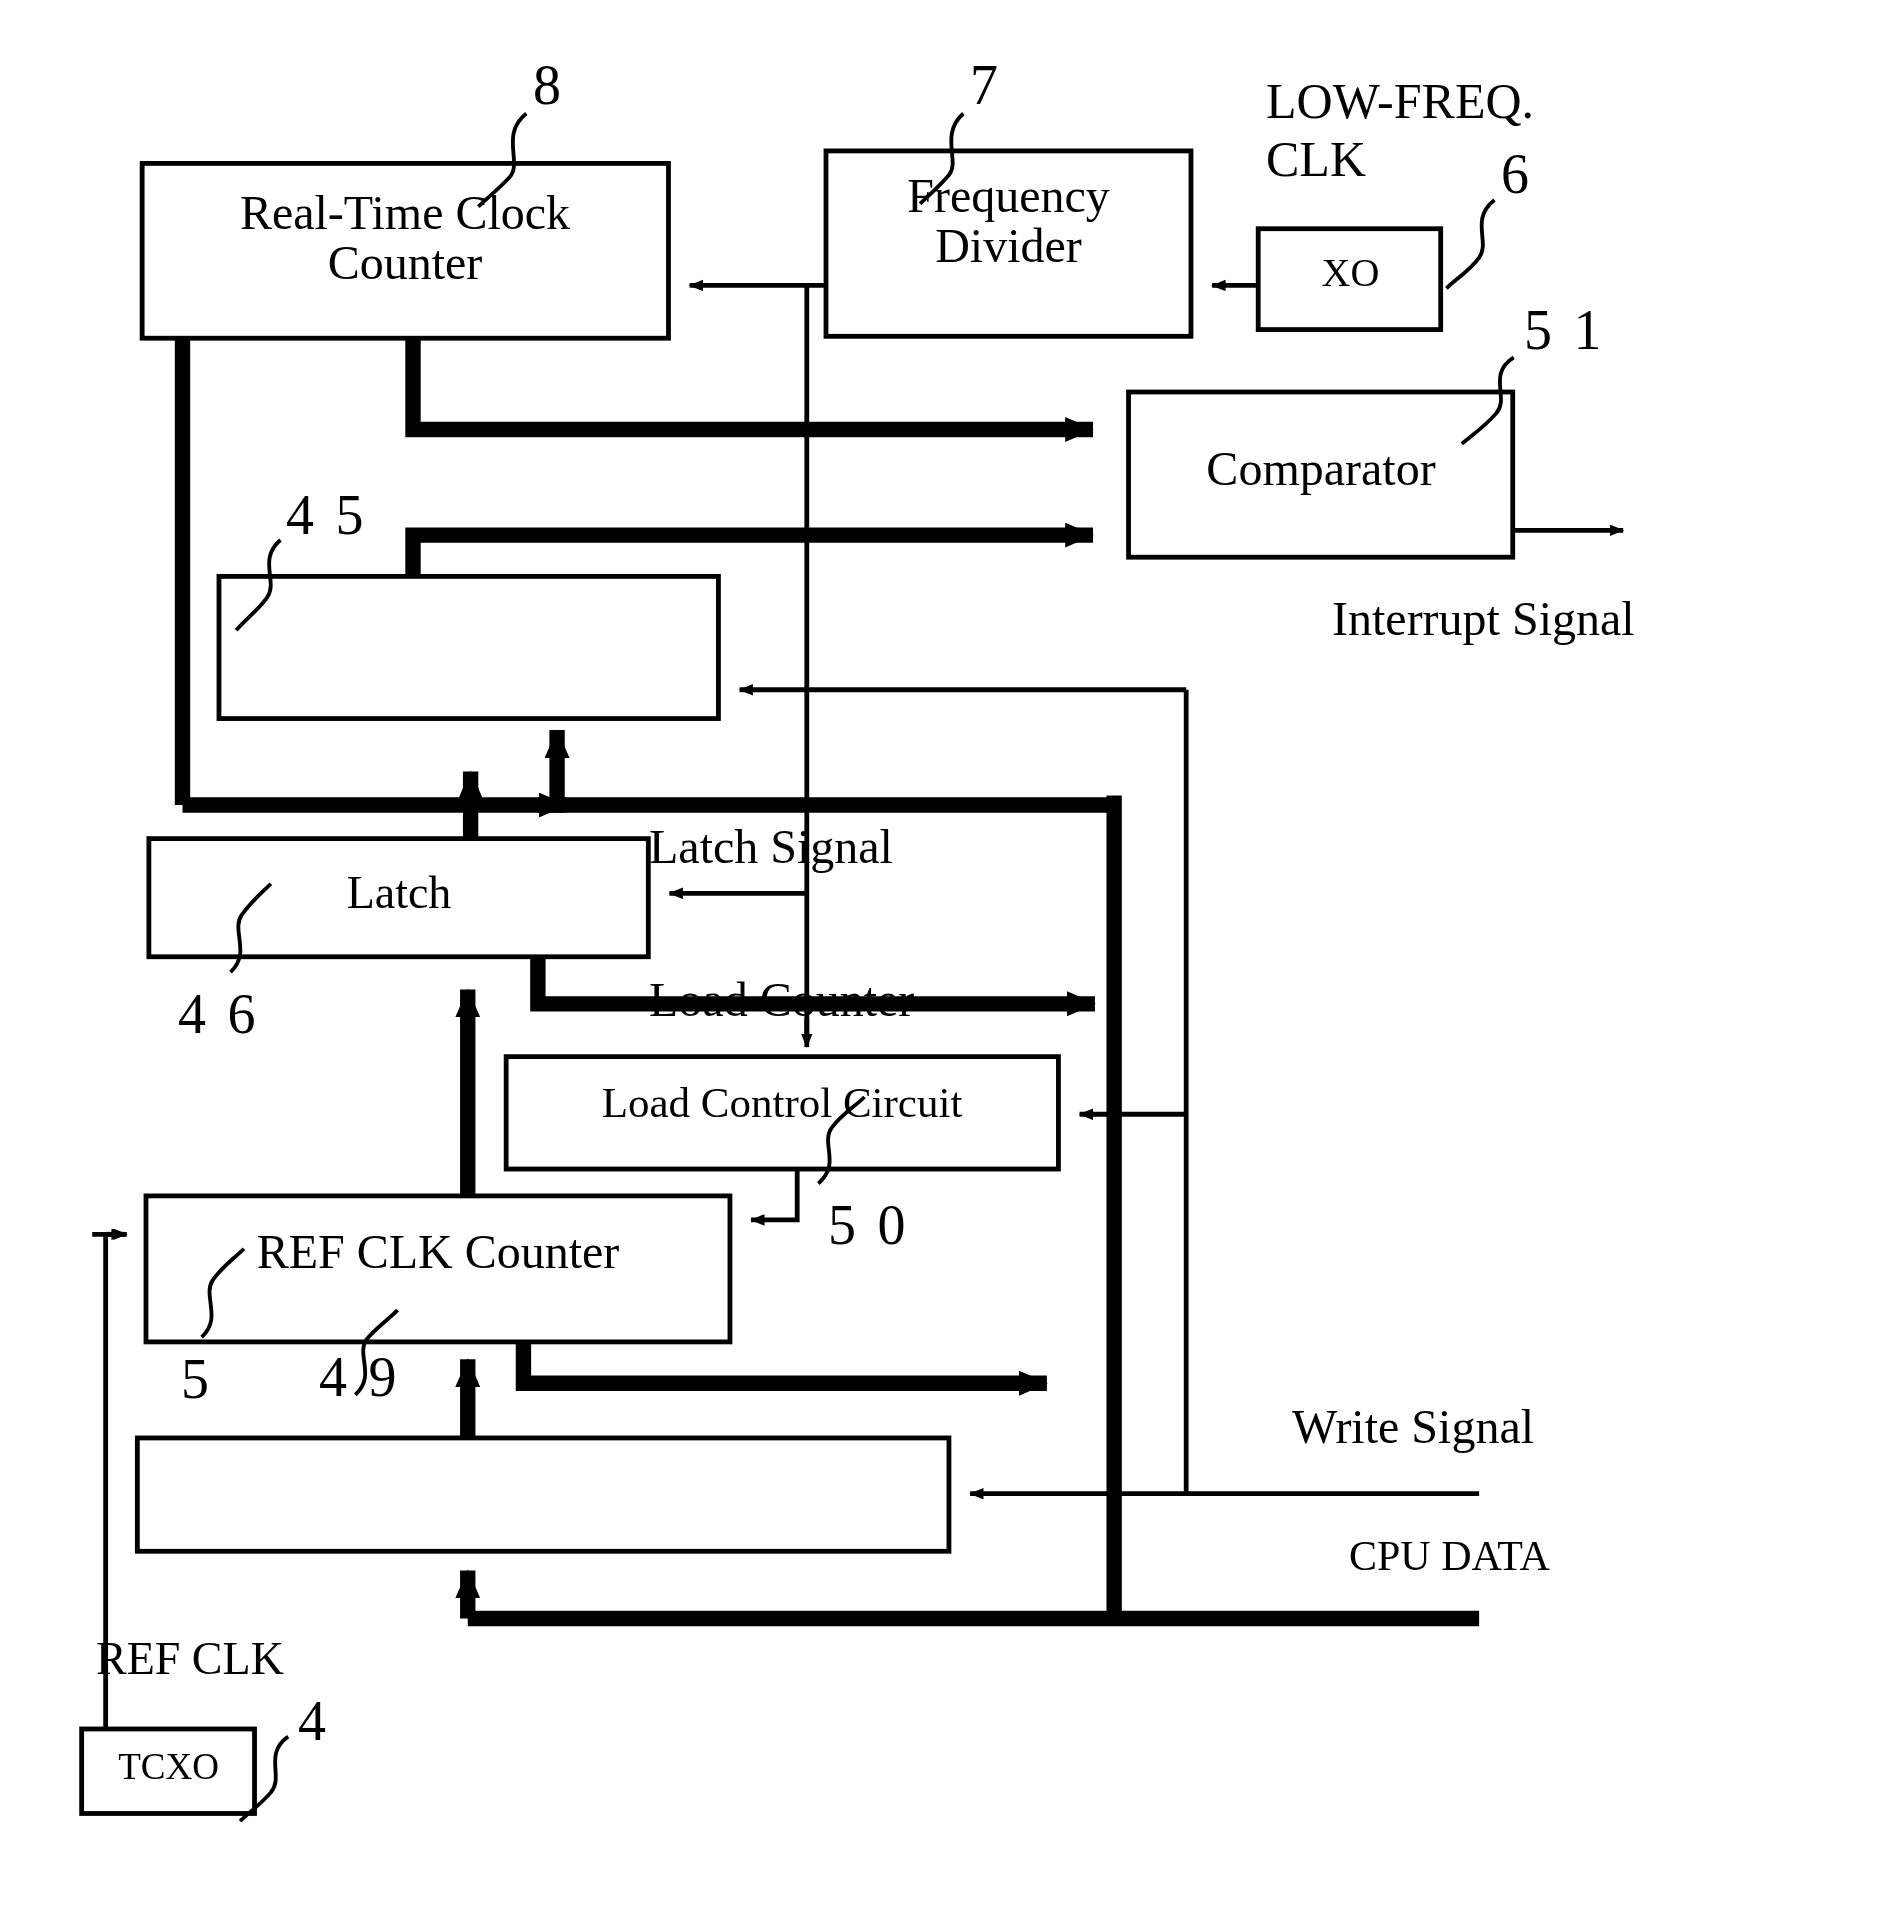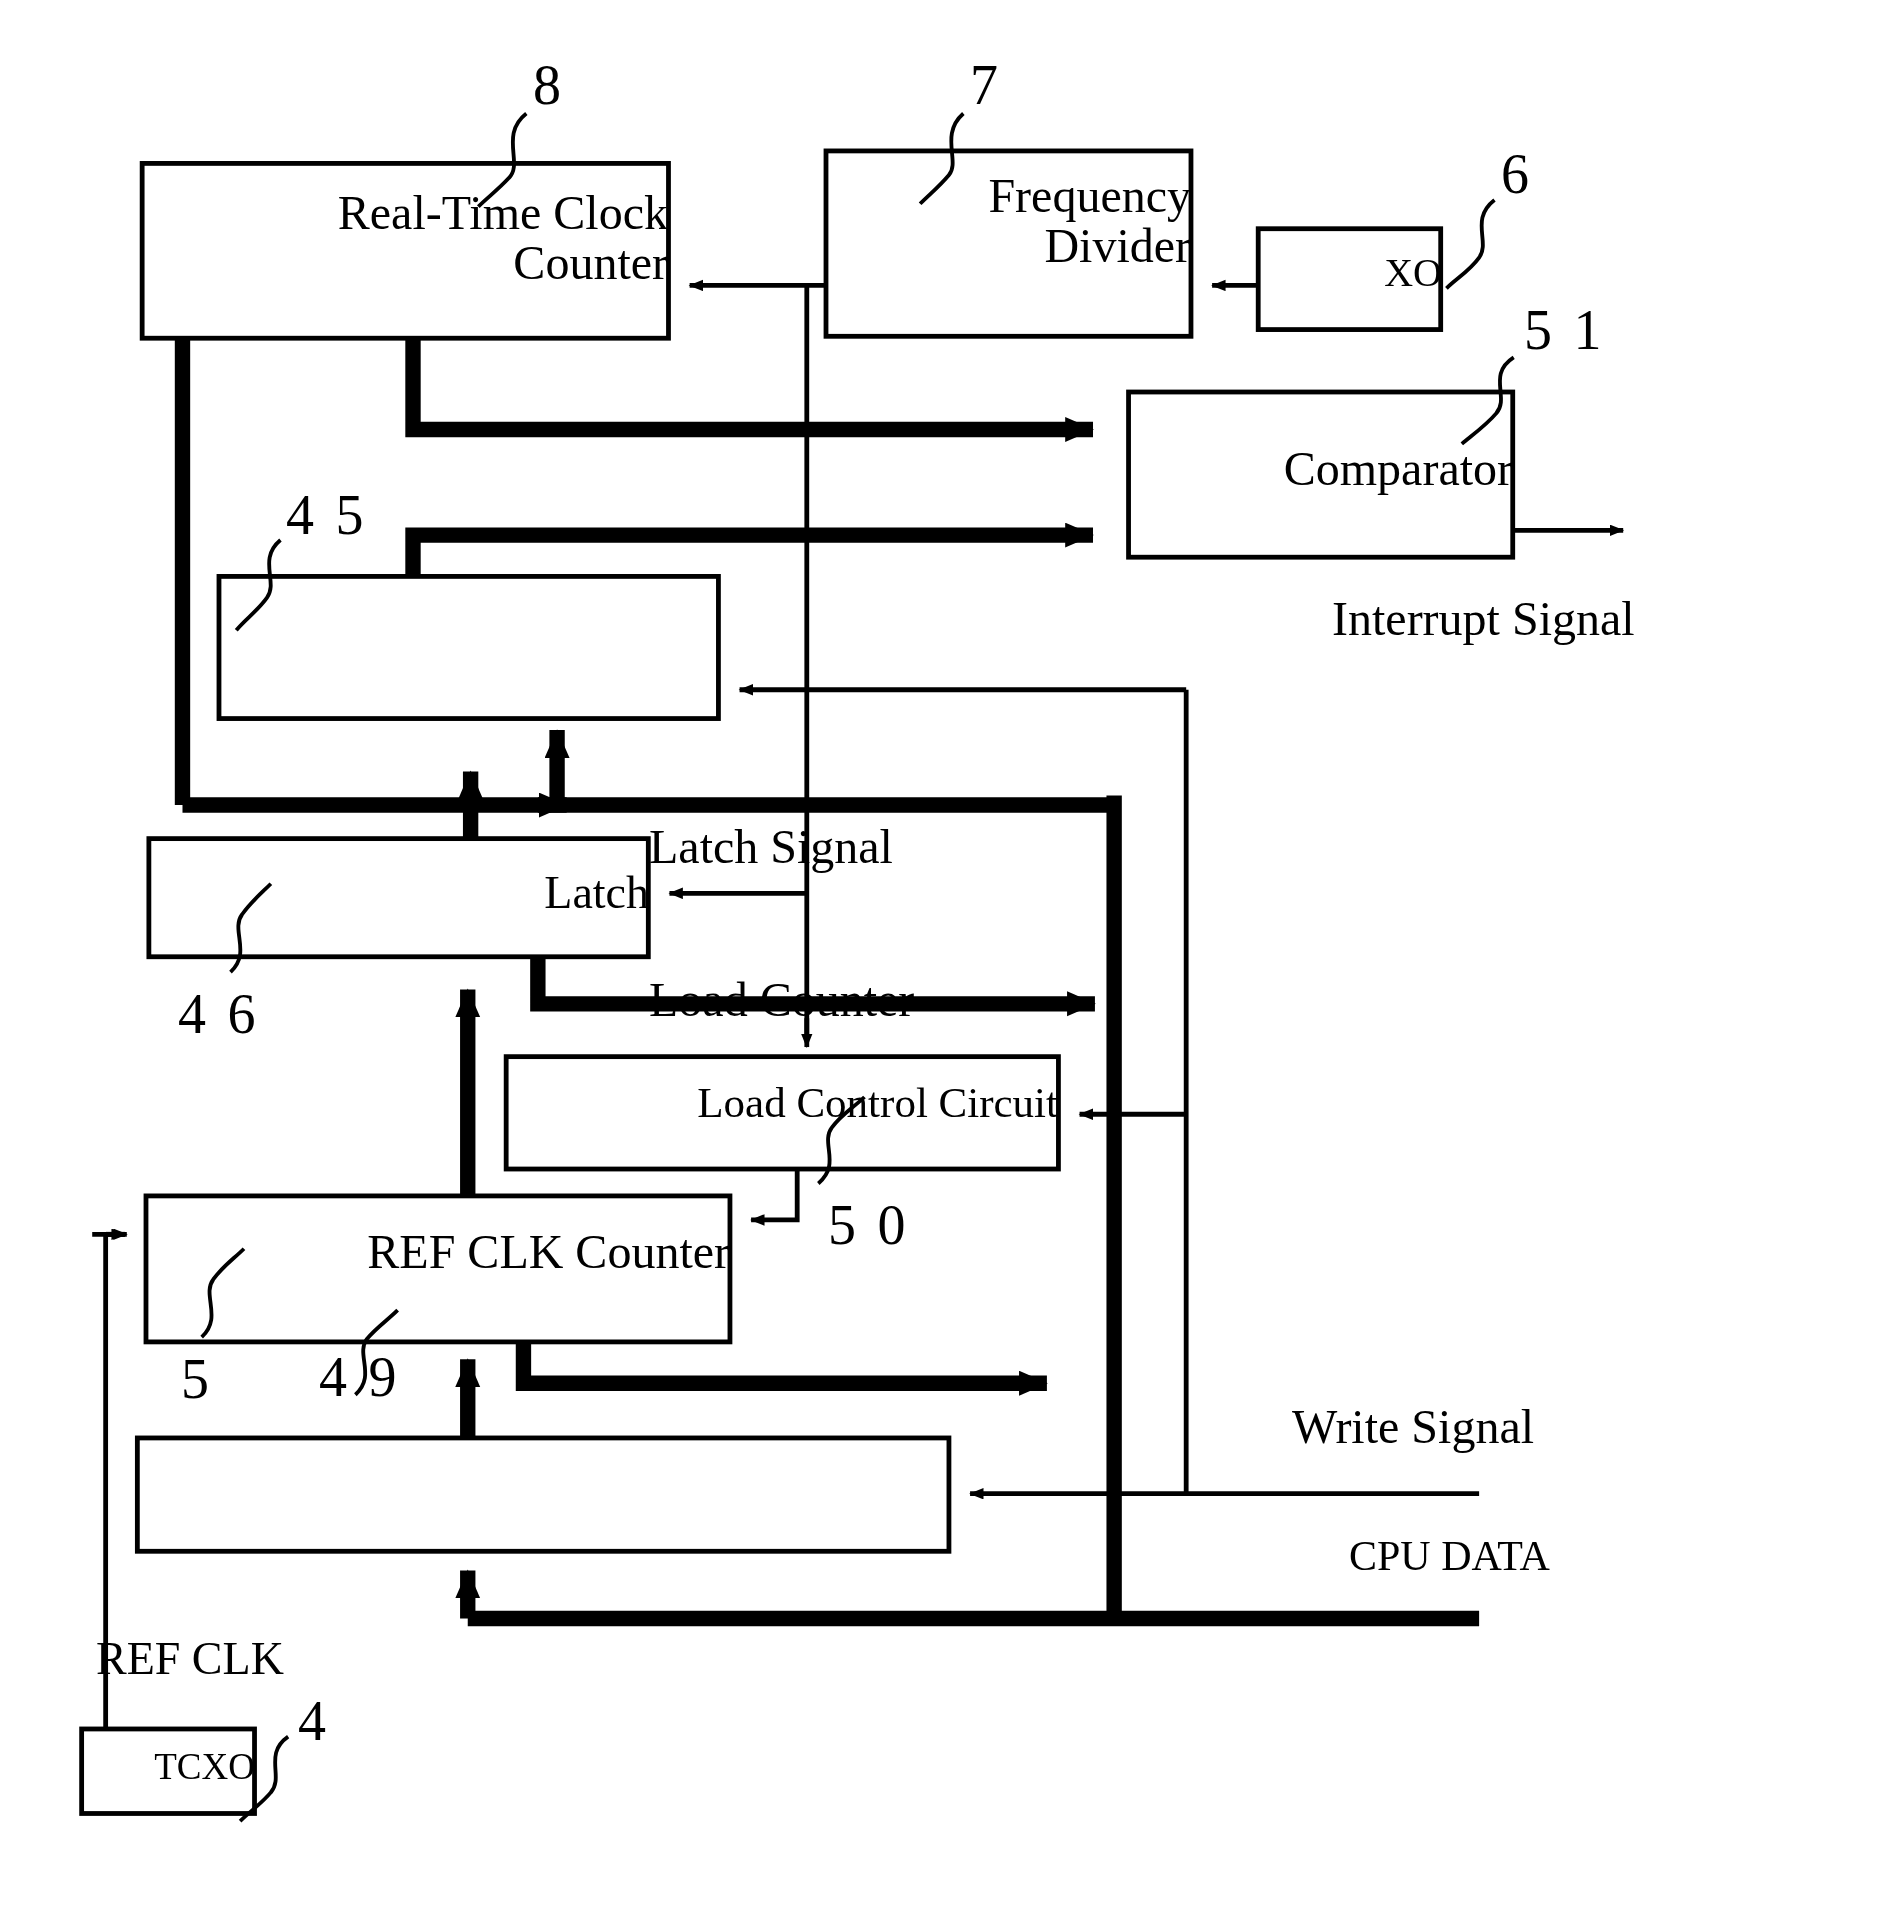--- a/index.html
+++ b/index.html
@@ -18,21 +18,21 @@
   }
   #diagram-svg {
     position: absolute;
     left: 0;
     top: 0;
     width: 1895px;
     height: 1926px;
   }
   .blk-label {
     position: absolute;
-    text-align: right;
+    text-align: center;
     line-height: 1.05;
     color: #000;
     font-family: "Liberation Serif", "DejaVu Serif", serif;
     white-space: pre-line;
     pointer-events: none;
   }
   .free-label {
     position: absolute;
     color: #000;
     font-family: "Liberation Serif", "DejaVu Serif", serif;
@@ -150,20 +150,22 @@
 
   <div class="blk-label" style="left:149px; top:869px; width:500px; font-size:46px;">Latch</div>
 
   <div class="blk-label" style="left:506px; top:1080px; width:552px; font-size:43px;">Load Control Circuit</div>
 
   <div class="blk-label" style="left:146px; top:1227px; width:584px; font-size:48px;">REF CLK Counter</div>
 
 
   <div class="blk-label" style="left:82px; top:1748px; width:173px; font-size:37px;">TCXO</div>
 
+  <div class="free-label" style="left:1266px; top:73px; font-size:50px;">LOW-FREQ.
+CLK</div>
 
   <div class="free-label" style="left:1332px; top:591px; font-size:48px;">Interrupt Signal</div>
 
   <div class="free-label" style="left:649px; top:819px; font-size:48px;">Latch Signal</div>
 
   <div class="free-label" style="left:649px; top:972px; font-size:48px;">Load Counter</div>
 
   <div class="free-label" style="left:1292px; top:1399px; font-size:48px;">Write Signal</div>
 
   <div class="free-label" style="left:1331px; top:1532px; font-size:42px;margin-left:18px;">CPU   DATA</div>

